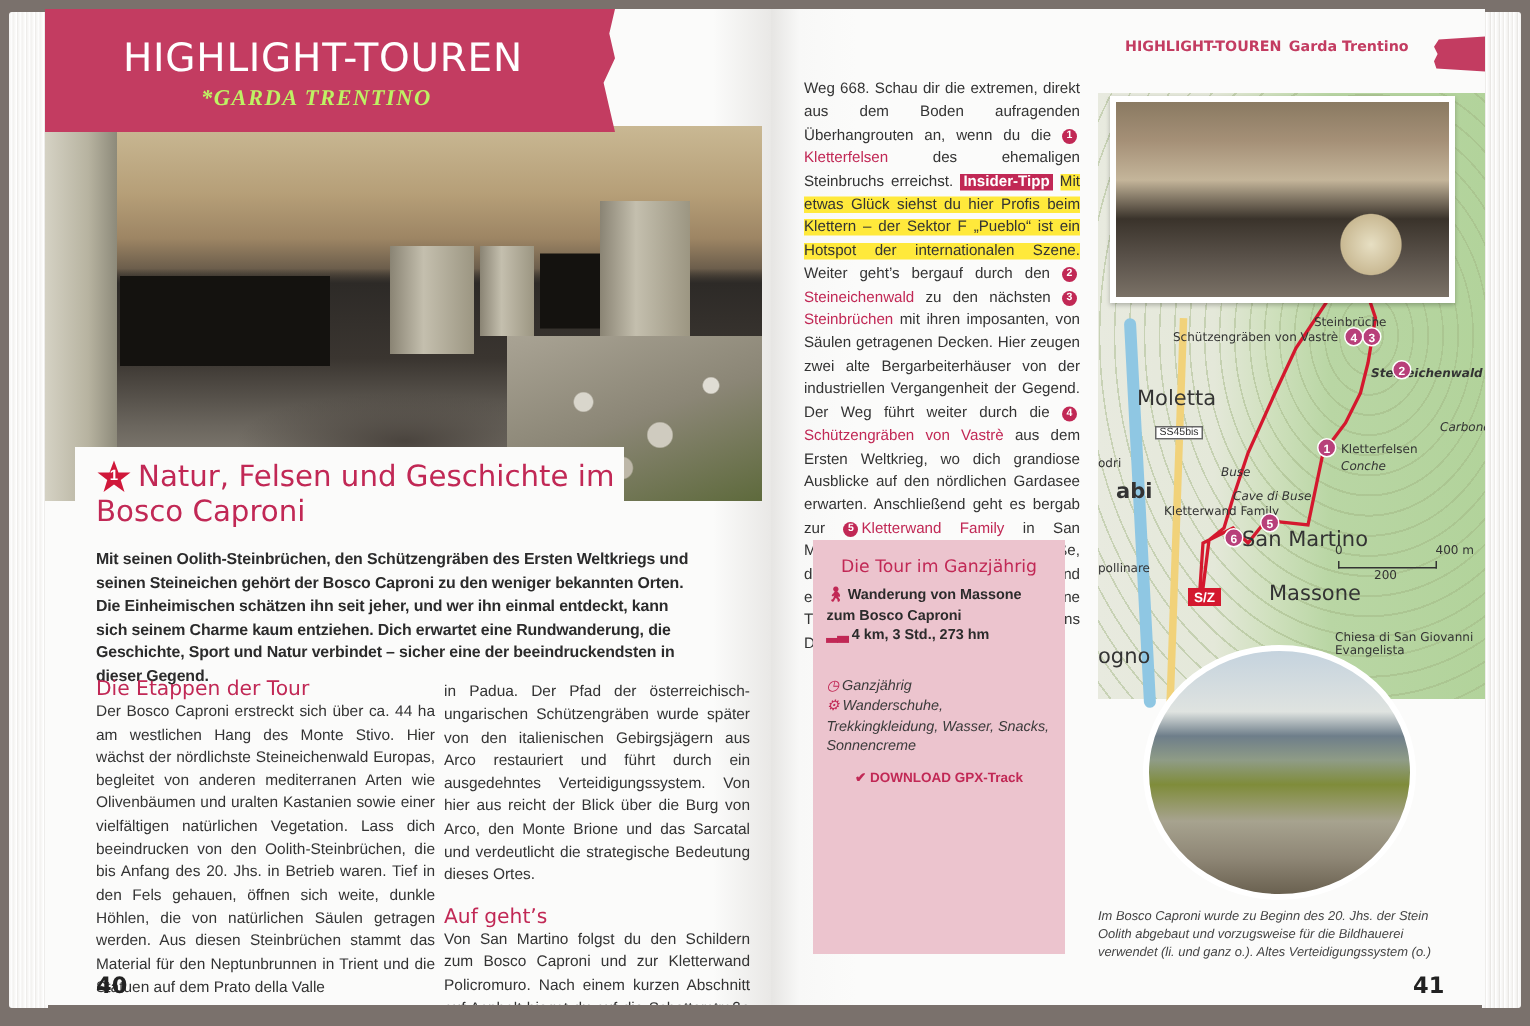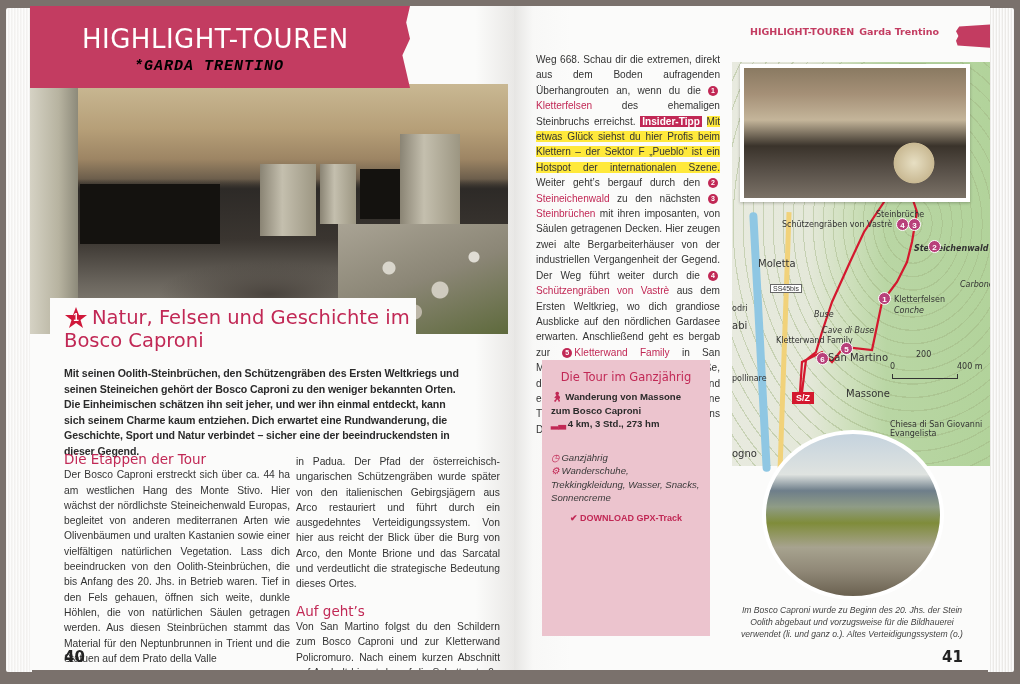--- a/index.html
+++ b/index.html
@@ -36,22 +36,22 @@
                 linear-gradient(160deg, #a9a394 0%, #8b8676 50%, #5e6a3c 100%); }
   .hero-left-wall { position: absolute; left: 0; top: 0; width: 48px; height: 250px;
     background: linear-gradient(90deg, #d5d2c4, #b7b3a0 60%, #8d8a7a); }
 
   .title-banner { position: absolute; left: 0; top: 0; width: 380px; height: 82px; background: #c33c61;
     clip-path: polygon(0 0, 100% 0, 99% 20%, 100% 40%, 98% 60%, 99% 80%, 100% 100%, 0 100%); }
   .title-banner::after { content: ""; position: absolute; left: 0; right: 0; bottom: -4px; height: 6px;
     background: #c33c61; clip-path: polygon(0 0,100% 0,95% 50%,85% 30%,70% 70%,55% 20%,40% 60%,25% 30%,10% 80%,0 40%); }
   .title-main { position: absolute; left: 52px; top: 18px; color: #fff; font-size: 26px; font-weight: 400; letter-spacing: 0.5px;
     font-family: "DejaVu Sans", sans-serif; }
-  .title-sub { position: absolute; left: 104px; top: 52px; color: #000000; font-size: 15px; font-weight: 700; letter-spacing: 1px;
-    font-family: Liberation Mono, monospace; font-style: italic; }
+  .title-sub { position: absolute; left: 104px; top: 52px; color: #bef264; font-size: 15px; font-weight: 700; letter-spacing: 1px;
+    font-family: Liberation Serif, serif; font-style: italic; }
 
   .heading-box { position: absolute; left: 20px; top: 292px; width: 366px; height: 60px; background: #fbfbfa; }
   .star { position: absolute; left: 34px; top: 300px; width: 24px; height: 24px; }
   .star svg { width: 24px; height: 24px; }
   .star-num { position: absolute; left: 0; top: 6px; width: 24px; text-align: center; color: #fff; font-size: 10px; font-weight: 700; }
   .tour-title { position: absolute; left: 34px; top: 300px; width: 360px; color: #c12855; font-size: 19.5px; line-height: 23px;
     font-family: "DejaVu Sans", sans-serif; text-indent: 28px; font-weight: 500; }
 
   .intro { position: absolute; left: 34px; top: 360px; width: 400px; font-size: 10.6px; line-height: 15.5px; color: #2b2b2b; font-weight: 700;
     font-family: "Liberation Sans", sans-serif; letter-spacing: -0.1px; }
@@ -86,40 +86,40 @@
   .ov-gap { height: 10px; }
   .ov-download { color: #c12855; font-weight: 700; font-size: 9px; text-align: center; margin-top: 8px; }
 
   .map { position: absolute; left: 218px; top: 56px; width: 258px; height: 404px;
     background:
       repeating-radial-gradient(ellipse at 70% 40%, transparent 0 9px, rgba(160,180,130,0.45) 9px 10px),
       linear-gradient(90deg, #e8eadf 0%, #e4e8d9 30%, #cfe0bd 45%, #b9d6a4 60%, #b2d39b 100%); }
   .river { position: absolute; left: 24px; top: 150px; width: 8px; height: 260px; background: #8fc7e3; border-radius: 4px; transform: rotate(-3deg); }
   .road-yellow { position: absolute; left: 50px; top: 150px; width: 5px; height: 260px; background: #f1d27a; transform: rotate(2deg); }
   .map-label { position: absolute; color: #333; white-space: nowrap; }
-  .ml-big { font-size: 10px; font-family: "DejaVu Sans", sans-serif; }
+  .ml-big { font-size: 14px; font-family: "DejaVu Sans", sans-serif; }
   .ml-sm { font-size: 8px; font-family: "DejaVu Sans", sans-serif; }
   .ml-it { font-style: italic; }
   .ml-box { border: 1px solid #666; background: #fff; padding: 0 2px; font-size: 7px; }
   .marker { position: absolute; width: 13px; height: 13px; border-radius: 50%; background: #b8407a; color: #fff; font-size: 8px; font-weight: 700;
     text-align: center; line-height: 13px; border: 1px solid #fff; }
   .sz { position: absolute; background: #d4182e; color: #fff; font-size: 9px; font-weight: 700; padding: 1px 4px; }
   .scalebar { position: absolute; border-bottom: 1px solid #333; border-left: 1px solid #333; border-right: 1px solid #333; height: 5px; }
   .route { position: absolute; left: 0; top: 0; }
 
   .photo-top { position: absolute; left: 226px; top: 58px; width: 230px; height: 138px; border: 4px solid #fff;
     background:
       radial-gradient(ellipse 40px 40px at 170px 95px, #e7dfc3 0%, #c9b993 50%, transparent 52%),
       linear-gradient(180deg, #8a7a62 0%, #a59077 20%, #c4b59a 40%, #3a332b 60%, #5a524a 80%, #7a7166 100%); box-shadow: 0 1px 3px rgba(0,0,0,0.25); }
   .photo-circle { position: absolute; left: 248px; top: 424px; width: 182px; height: 170px; border-radius: 50%; border: 4px solid #fff;
     background:
       linear-gradient(180deg, #c5d3de 0%, #dfe3e0 25%, #6e7e8a 35%, #8f9c86 45%, #7f8c3a 55%, #a7a38f 70%, #8f8776 85%, #6a6150 100%); }
   .parking { position: absolute; left: 195px; top: 443px; width: 10px; height: 10px; background: #2b5c9c; color: #fff; font-size: 8px; font-weight: 700; text-align: center; line-height: 10px; }
 
-  .caption { position: absolute; left: 218px; top: 598px; width: 240px; font-size: 8.6px; line-height: 12px; font-style: italic; color: #444; text-align: center; }
+  .caption { position: absolute; left: 218px; top: 598px; width: 240px; font-size: 8.6px; line-height: 12px; font-style: italic; color: #444; }
 </style>
 </head>
 <body>
 
 <div class="book">
   <div class="edge-left"></div>
   <div class="edge-right"></div>
 
   <div class="page page-left">
     <div class="hero-photo">
@@ -207,33 +207,33 @@
       <div class="map-label ml-sm" style="left:144px; top:148px;">Steinbrüche</div>
       <div class="map-label ml-sm" style="left:50px; top:158px;">Schützengräben von Vastrè</div>
       <div class="map-label ml-sm ml-it" style="left:182px; top:182px; font-weight:700;">Steineichenwald</div>
       <div class="map-label ml-big" style="left:26px; top:196px;">Moletta</div>
       <div class="map-label ml-box" style="left:38px; top:222px;">SS45bis</div>
       <div class="map-label ml-sm ml-it" style="left:200px; top:218px;padding-left:28px;">Carbonera</div>
       <div class="map-label ml-sm" style="left:162px; top:233px;">Kletterfelsen</div>
       <div class="map-label ml-sm ml-it" style="left:162px; top:244px;">Conche</div>
       <div class="map-label ml-sm" style="left:0px; top:242px;">odri</div>
       <div class="map-label ml-sm ml-it" style="left:82px; top:248px;">Buse</div>
-      <div class="map-label ml-big" style="left:0px; top:258px;">abi</div>
+      <div class="map-label ml-big" style="left:12px; top:258px;font-weight:bold;">abi</div>
       <div class="map-label ml-sm ml-it" style="left:90px; top:264px;">Cave di Buse</div>
       <div class="map-label ml-sm" style="left:44px; top:274px;">Kletterwand Family</div>
       <div class="map-label ml-big" style="left:96px; top:290px;">San Martino</div>
       <div class="map-label ml-sm" style="left:0px; top:312px;">pollinare</div>
       <div class="sz" style="left:60px; top:330px;">S/Z</div>
       <div class="map-label ml-big" style="left:114px; top:326px;">Massone</div>
       <div class="map-label ml-sm" style="left:158px; top:358px; line-height:9px; white-space:normal; width:96px;">Chiesa di San Giovanni Evangelista</div>
       <div class="map-label ml-sm" style="left:158px; top:300px;">0</div>
-      <div class="map-label ml-sm" style="left:184px; top:288px;">200</div>
+      <div class="map-label ml-sm" style="left:184px; top:317px;">200</div>
       <div class="map-label ml-sm" style="left:225px; top:300px;">400 m</div>
       <div class="scalebar" style="left:160px; top:312px; width:66px;"></div>
-      <div class="map-label ml-big" style="left:0px; top:386px;">ogno</div>
+      <div class="map-label ml-big" style="left:0px; top:368px;">ogno</div>
       <div class="marker" style="left:146px; top:230px;">1</div>
       <div class="marker" style="left:196px; top:178px;">2</div>
       <div class="marker" style="left:176px; top:156px;">3</div>
       <div class="marker" style="left:164px; top:156px;">4</div>
       <div class="marker" style="left:108px; top:280px;">5</div>
       <div class="marker" style="left:84px; top:290px;">6</div>
       <div class="parking">P</div>
     </div>
 
     <div class="photo-circle"></div>

